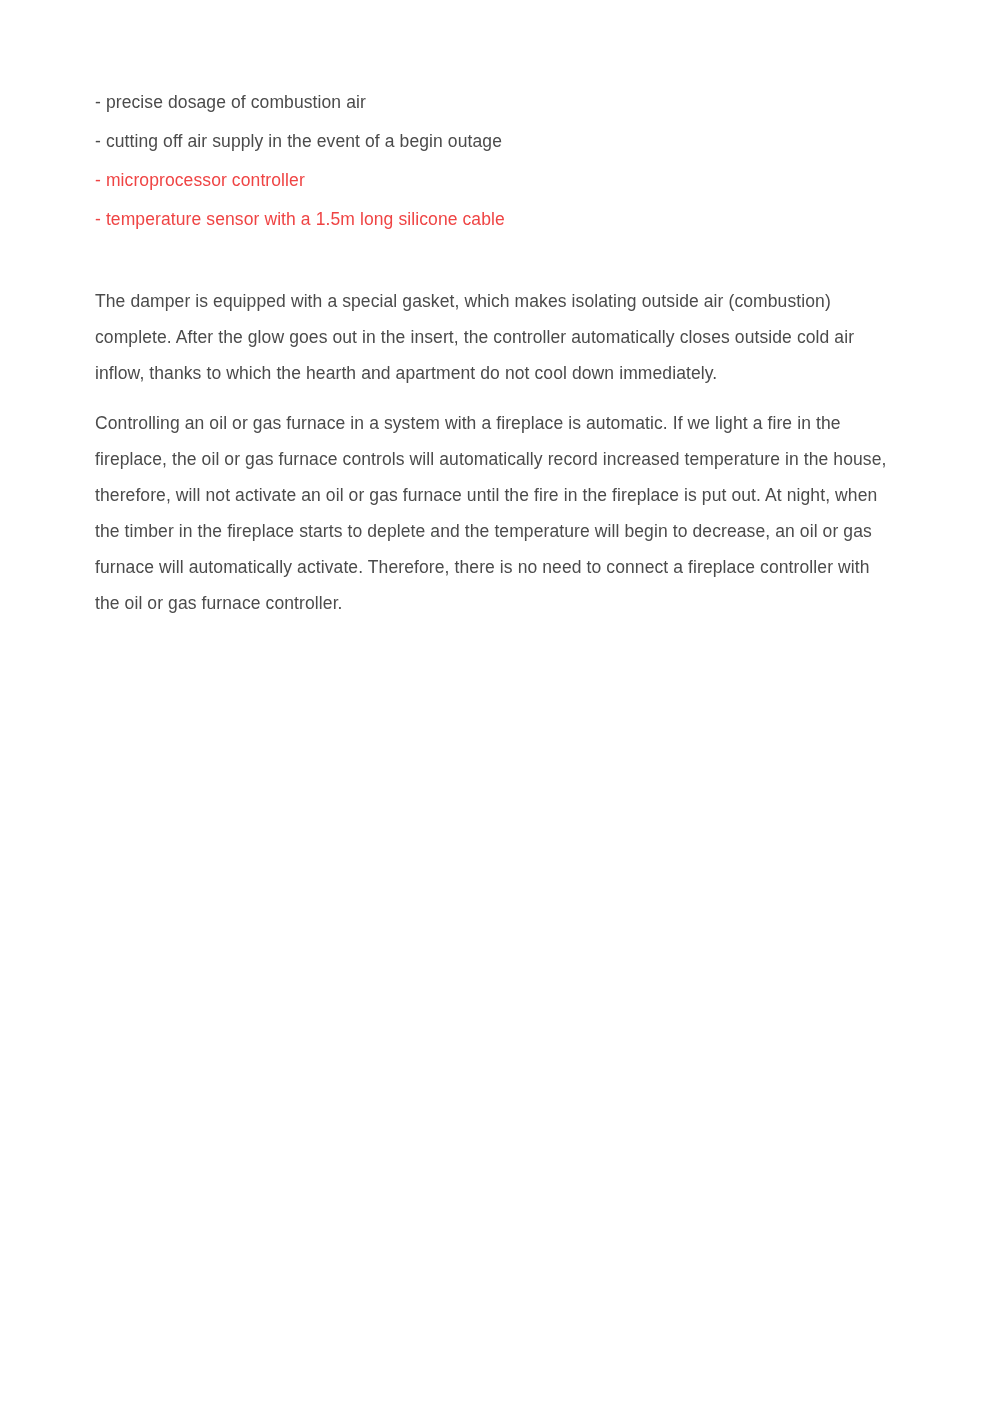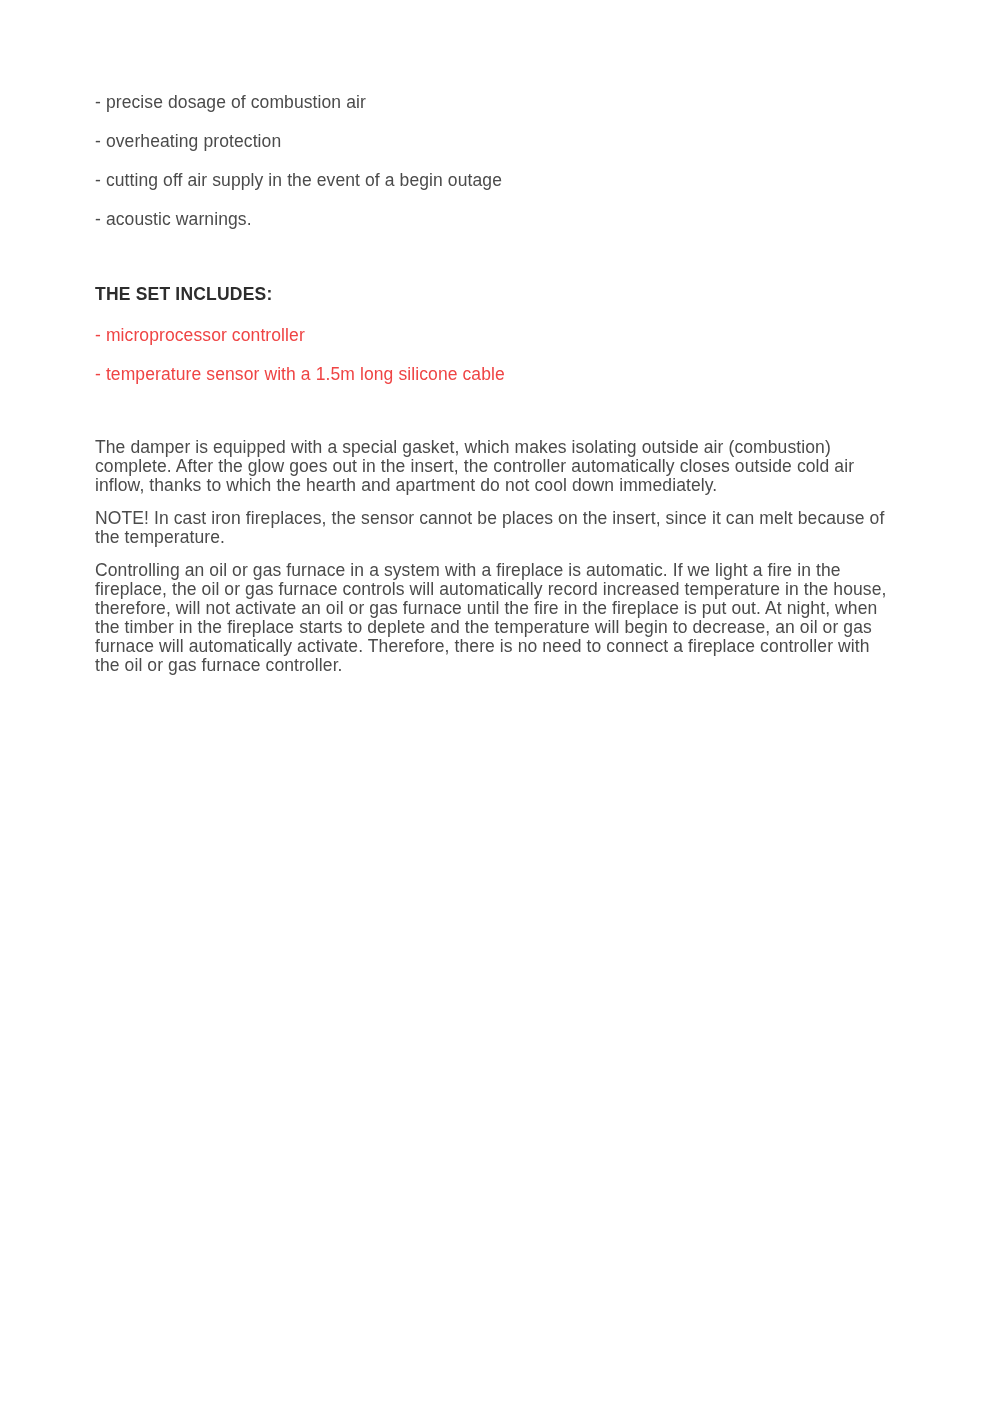--- a/index.html
+++ b/index.html
@@ -39,52 +39,48 @@
     margin: 0 0 13px 0;
     font-size: 17.5px;
     line-height: 26px;
     color: #ef4444;
     letter-spacing: 0.1px;
   }
   .body-paragraph {
     margin: 0 0 14px 0;
     max-width: 800px;
     font-size: 17.5px;
-    line-height: 19px;
+    line-height: 36px;
     color: #4b4b4b;
     letter-spacing: 0.1px;
   }
   .paragraphs {
     margin-top: 51px;
   }
   .includes {
     margin-top: 0;
   }
   .body-paragraph:last-child {
     margin-bottom: 0;
   }
 </style>
 </head>
 <body>
 
 <div class="page">
 
   <section class="features">
     <p class="feature-line">- precise dosage of combustion air</p>
-    <p class="feature-line">- overheating protection</p>
     <p class="feature-line">- cutting off air supply in the event of a begin outage</p>
-    <p class="feature-line">- acoustic warnings.</p>
   </section>
 
-  <h3 class="section-heading">THE SET INCLUDES:</h3>
 
   <section class="includes">
     <p class="include-line">- microprocessor controller</p>
     <p class="include-line">- temperature sensor with a 1.5m long silicone cable</p>
   </section>
 
   <section class="paragraphs">
     <p class="body-paragraph">The damper is equipped with a special gasket, which makes isolating outside air (combustion) complete. After the glow goes out in the insert, the controller automatically closes outside cold air inflow, thanks to which the hearth and apartment do not cool down immediately.</p>
-    <p class="body-paragraph">NOTE! In cast iron fireplaces, the sensor cannot be places on the insert, since it can melt because of the temperature.</p>
     <p class="body-paragraph">Controlling an oil or gas furnace in a system with a fireplace is automatic. If we light a fire in the fireplace, the oil or gas furnace controls will automatically record increased temperature in the house, therefore, will not activate an oil or gas furnace until the fire in the fireplace is put out. At night, when the timber in the fireplace starts to deplete and the temperature will begin to decrease, an oil or gas furnace will automatically activate. Therefore, there is no need to connect a fireplace controller with the oil or gas furnace controller.</p>
   </section>
 
 </div>
 
 </body></html>

